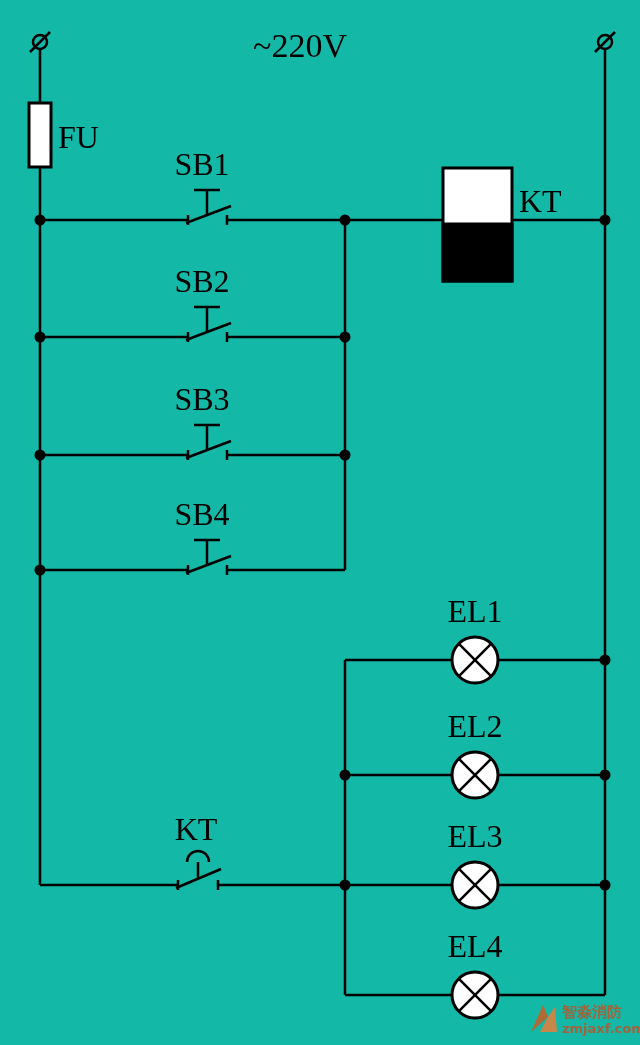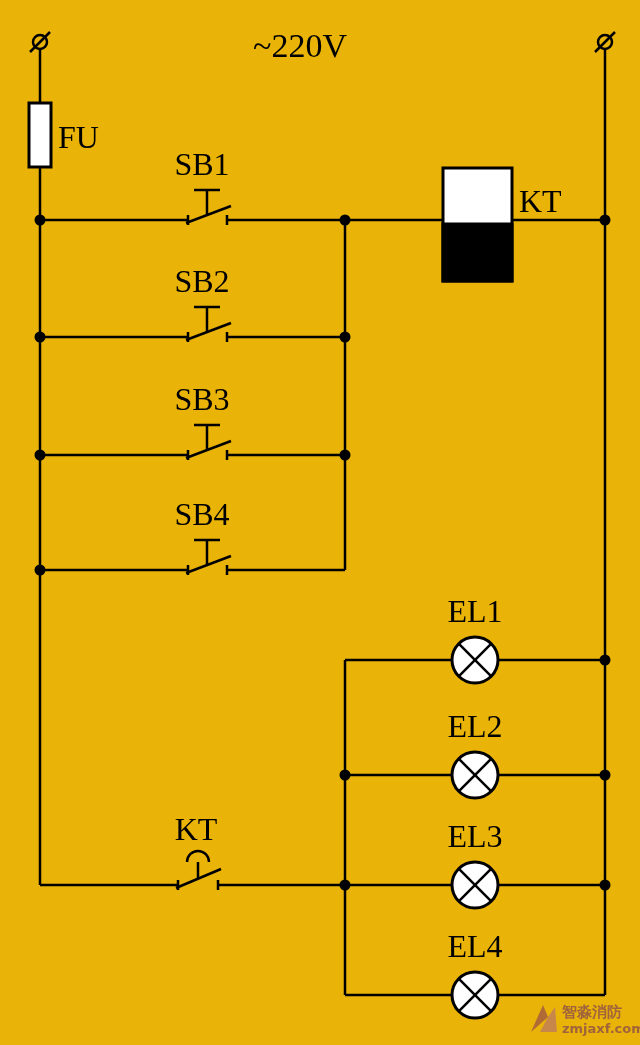--- a/index.html
+++ b/index.html
@@ -7,21 +7,21 @@
     padding: 0;
     background: #ffffff;
     width: 640px;
     height: 1045px;
     font-family: "Liberation Serif", serif;
   }
   .stage {
     position: relative;
     width: 640px;
     height: 1045px;
-    background: #eab308;
+    background: #14b8a6;
     overflow: hidden;
   }
   svg { display: block; }
   .wire {
     stroke: #000000;
     stroke-width: 2.5;
     fill: none;
   }
   .sym {
     stroke: #000000;

